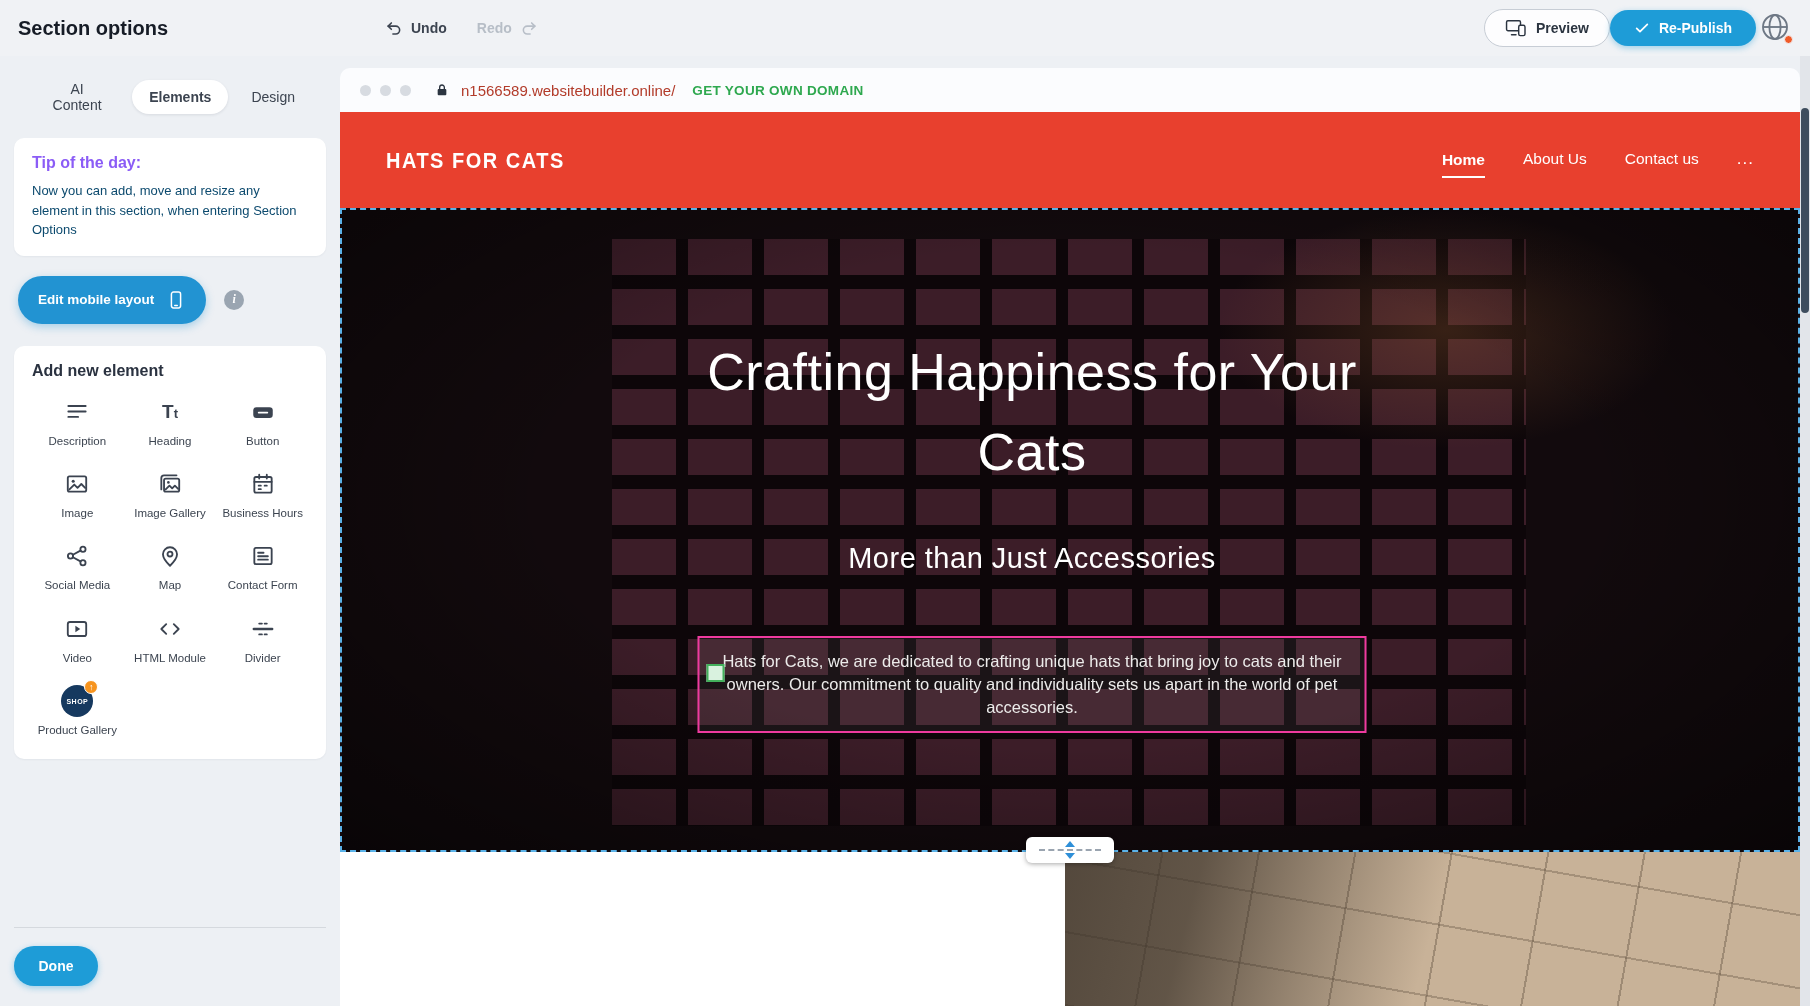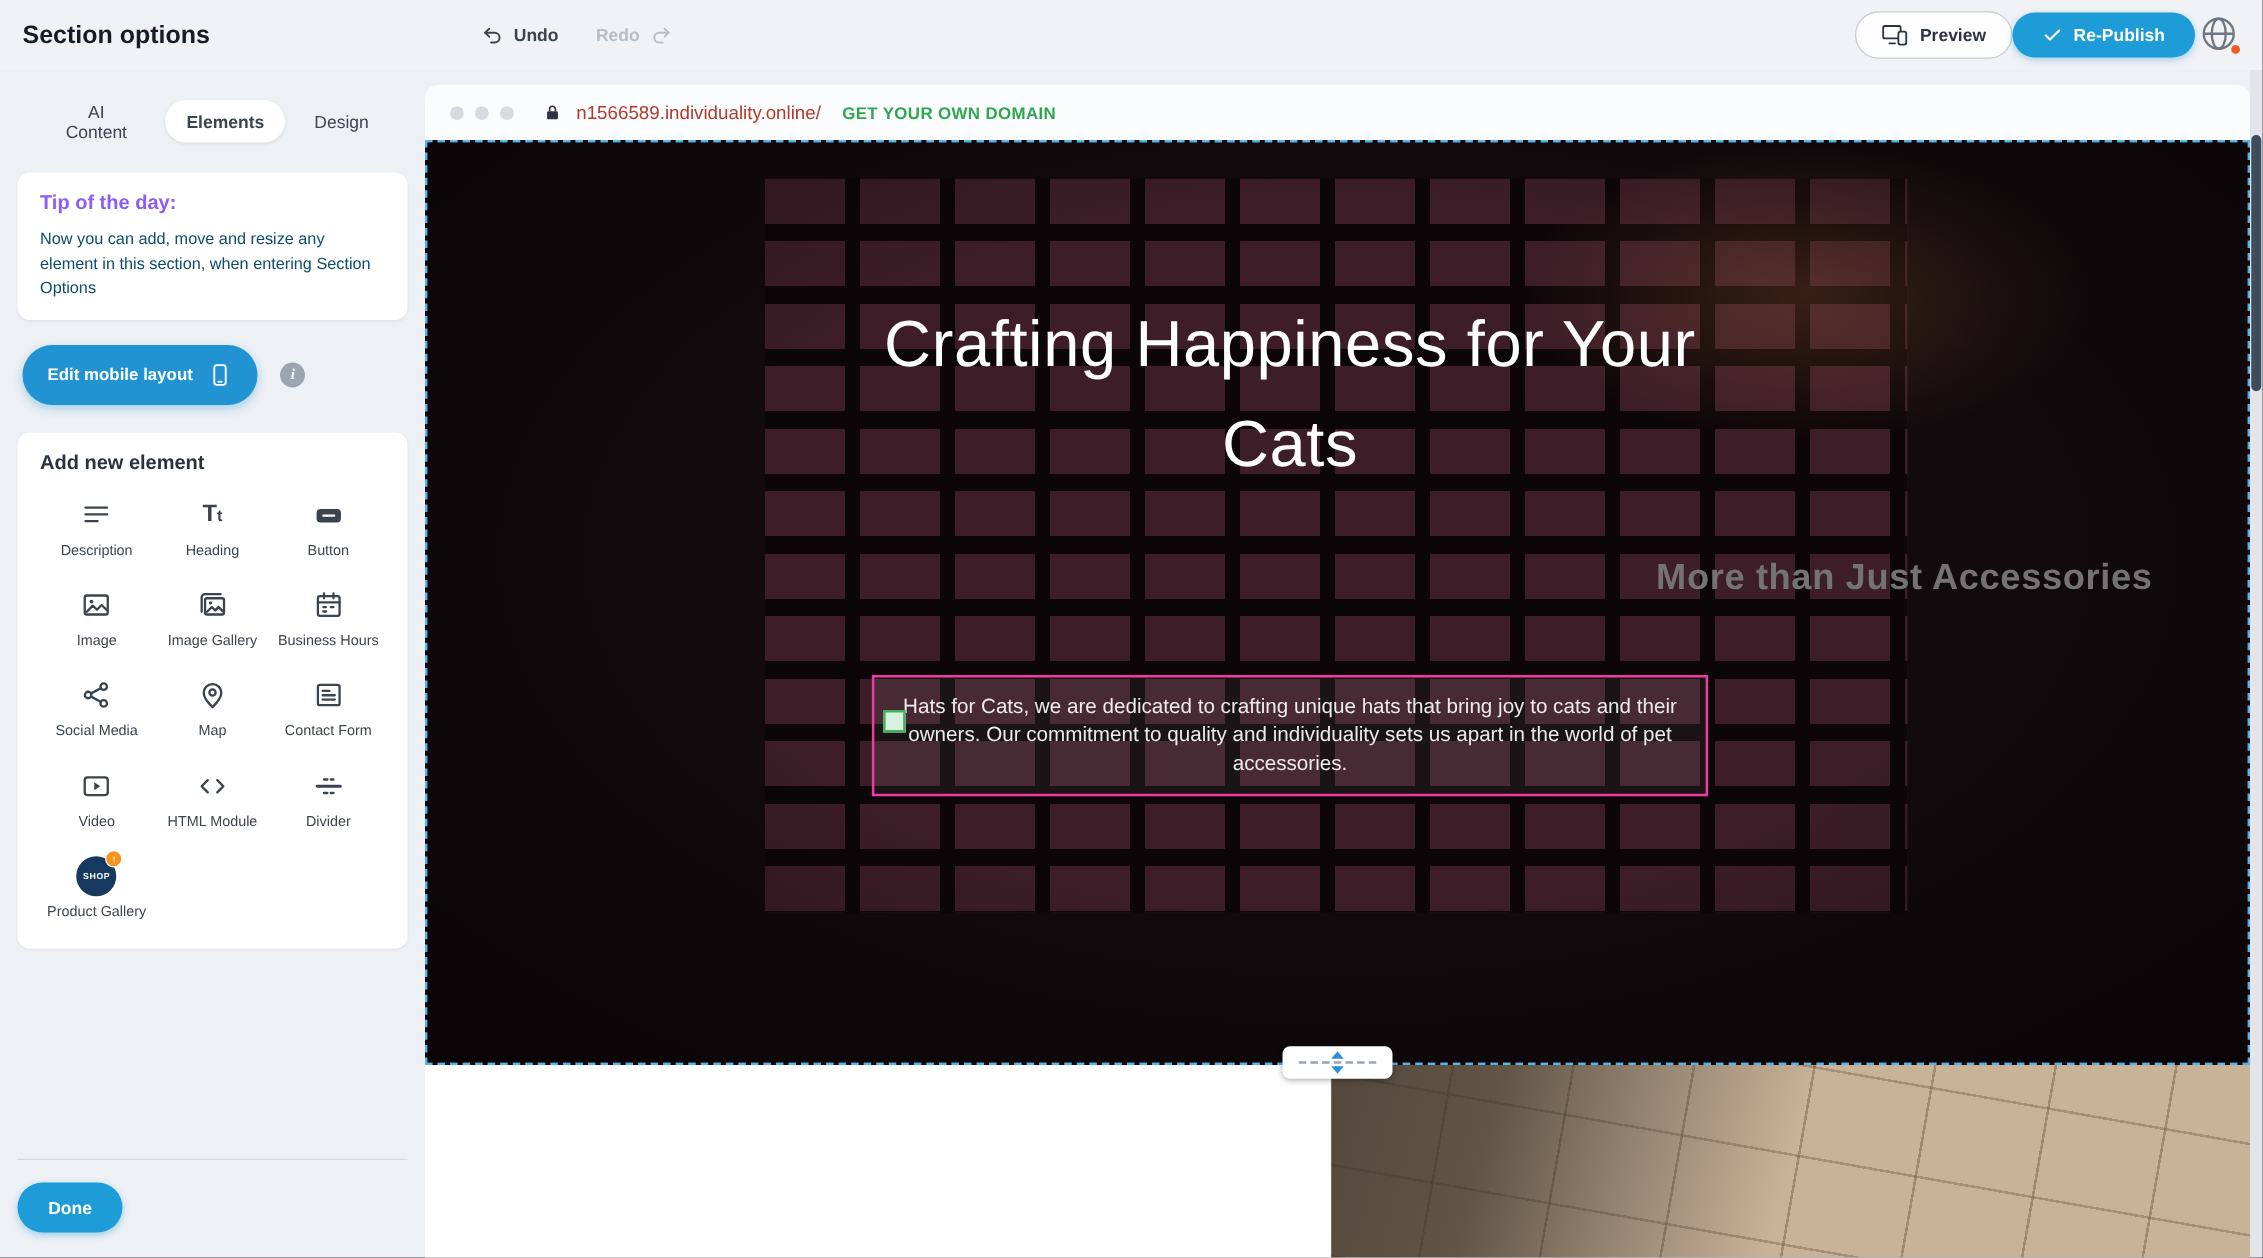--- a/index.html
+++ b/index.html
@@ -75,21 +75,21 @@
 
   .hero { flex: 1; position: relative; background: #120a0d; border: 2px dashed #5ab2e8; }
   .tile-wall { position: absolute; left: 270px; top: 29px; width: 914px; height: 587px;
     background:
       repeating-linear-gradient(180deg, transparent 0 36px, #0d0609 36px 50px),
       repeating-linear-gradient(90deg, #3c1d28 0 64px, #0d0609 64px 76px); }
   .hero-glow { position: absolute; top: 0; left: 60%; width: 460px; height: 240px; background: radial-gradient(ellipse at center, rgba(145,88,48,.32), transparent 70%); }
   .hero-vignette { position: absolute; inset: 0; background: radial-gradient(ellipse at 50% 45%, transparent 50%, rgba(0,0,0,.5) 100%); pointer-events: none; }
   .hero-content { position: absolute; top: 0; bottom: 0; left: 0; right: 76px; }
   .hero-heading { position: absolute; top: 122px; left: 0; right: 0; margin: auto; max-width: 700px; text-align: center; color: #fff; font-size: 52px; font-weight: 500; line-height: 1.54; letter-spacing: .5px; }
-  .hero-sub { position: absolute; top: 332px; left: 0; right: 0; text-align: right; color: #737373; font-size: 29px; font-weight: 700; letter-spacing: .5px; }
+  .hero-sub { position: absolute; top: 332px; left: 0; right: 0; text-align: center; color: #ffffff; font-size: 29px; font-weight: 400; letter-spacing: .5px; }
   .para-box { position: absolute; top: 426px; left: 50%; transform: translateX(-50%); width: 669px; min-height: 90px; border: 2px solid #ef3a9f; background: rgba(255,255,255,.06); display: flex; align-items: center; justify-content: center; padding: 12px 18px; cursor: move; }
   .para-text { color: #ecebea; font-size: 16.5px; line-height: 1.4; text-align: center; }
   .green-handle { position: absolute; left: 7px; top: 26px; width: 18px; height: 18px; background: #d9f2df; border: 2px solid #43b05c; cursor: pointer; }
   .drag-handle { position: absolute; bottom: -13px; left: 50%; transform: translateX(-50%); width: 88px; height: 26px; background: #fff; border-radius: 6px; box-shadow: 0 1px 5px rgba(0,0,0,.35); display: flex; flex-direction: column; align-items: center; justify-content: center; gap: 2px; z-index: 6; cursor: ns-resize; }
   .drag-line { width: 62px; border-top: 2px dashed #9aa4b0; }
   .tri-up { width: 0; height: 0; border-left: 5px solid transparent; border-right: 5px solid transparent; border-bottom: 6px solid #2e8fd8; }
   .tri-down { width: 0; height: 0; border-left: 5px solid transparent; border-right: 5px solid transparent; border-top: 6px solid #2e8fd8; }
 
   .below { flex: 0 0 154px; display: flex; min-height: 0; }
   .below-left { width: 725px; background: #fff; }
@@ -323,26 +323,35 @@
       <div class="browser-bar">
         <span class="win-dot"></span>
         <span class="win-dot"></span>
         <span class="win-dot"></span>
         <span class="lock">
           <svg viewBox="0 0 24 24">
               <rect x="5.5" y="10.5" width="13" height="9.5" rx="1.5" fill="#2b3440"></rect>
               <path d="M8.5 10.5V8a3.5 3.5 0 0 1 7 0v2.5" fill="none" stroke="#2b3440" stroke-width="2"></path>
             </svg>
         </span>
-        <span class="url-text">n1566589.individuality.online/</span>
+        <span class="url-text">n1566589.websitebuilder.online/</span>
         <span class="domain-link">GET YOUR OWN DOMAIN</span>
       </div>
 
       <div class="site">
 
+        <div class="site-header">
+          <div class="site-logo">HATS FOR CATS</div>
+          <nav class="site-nav">
+            <span class="nav-item active">Home</span>
+            <span class="nav-item">About Us</span>
+            <span class="nav-item">Contact us</span>
+            <span class="nav-item nav-more">...</span>
+          </nav>
+        </div>
 
         <div class="hero">
           <div class="tile-wall"></div>
           <div class="hero-glow"></div>
           <div class="hero-vignette"></div>
 
           <div class="hero-content">
             <h1 class="hero-heading">Crafting Happiness for Your Cats</h1>
             <div class="hero-sub">More than Just Accessories</div>
 

